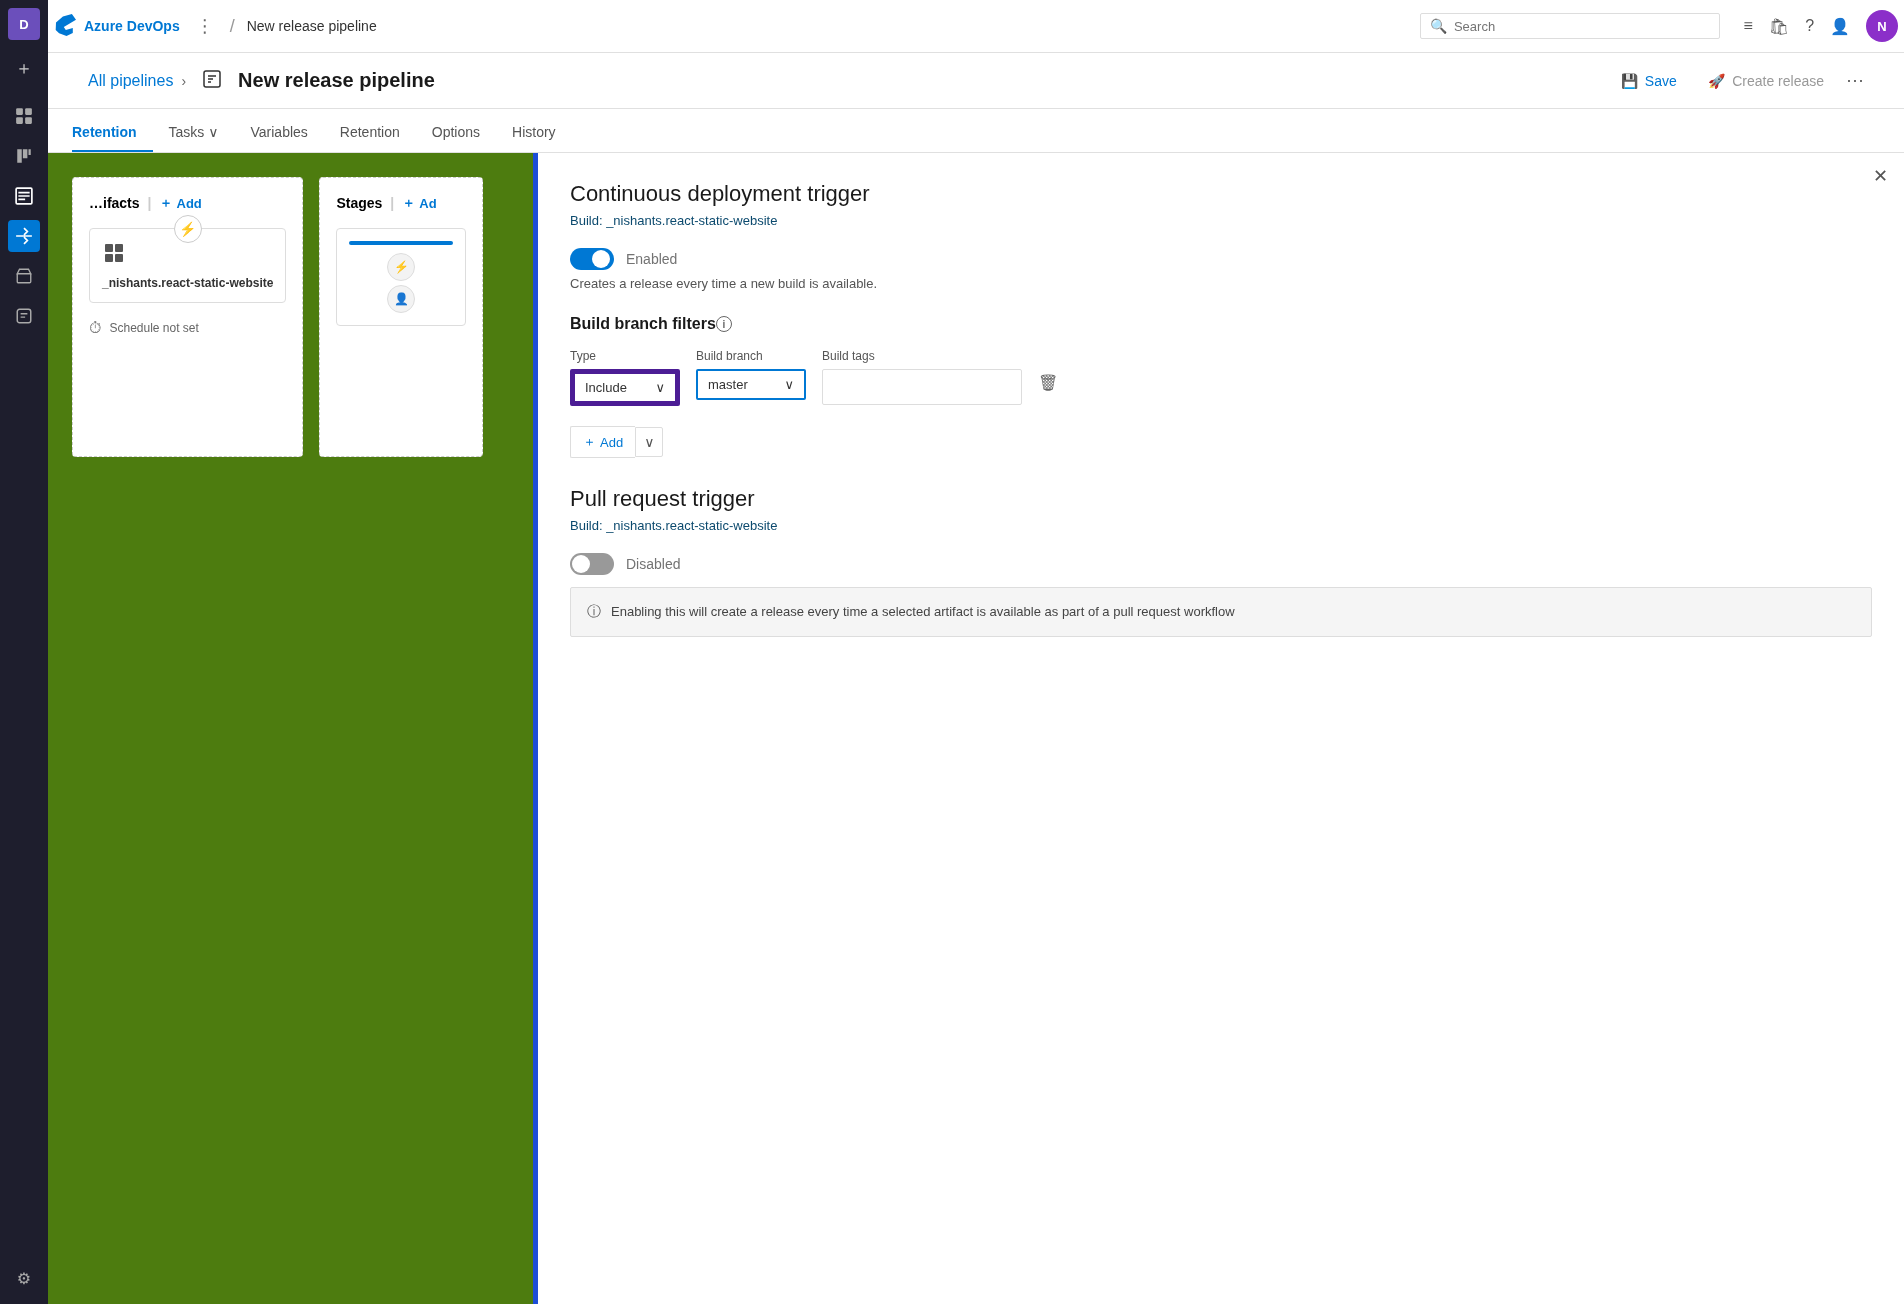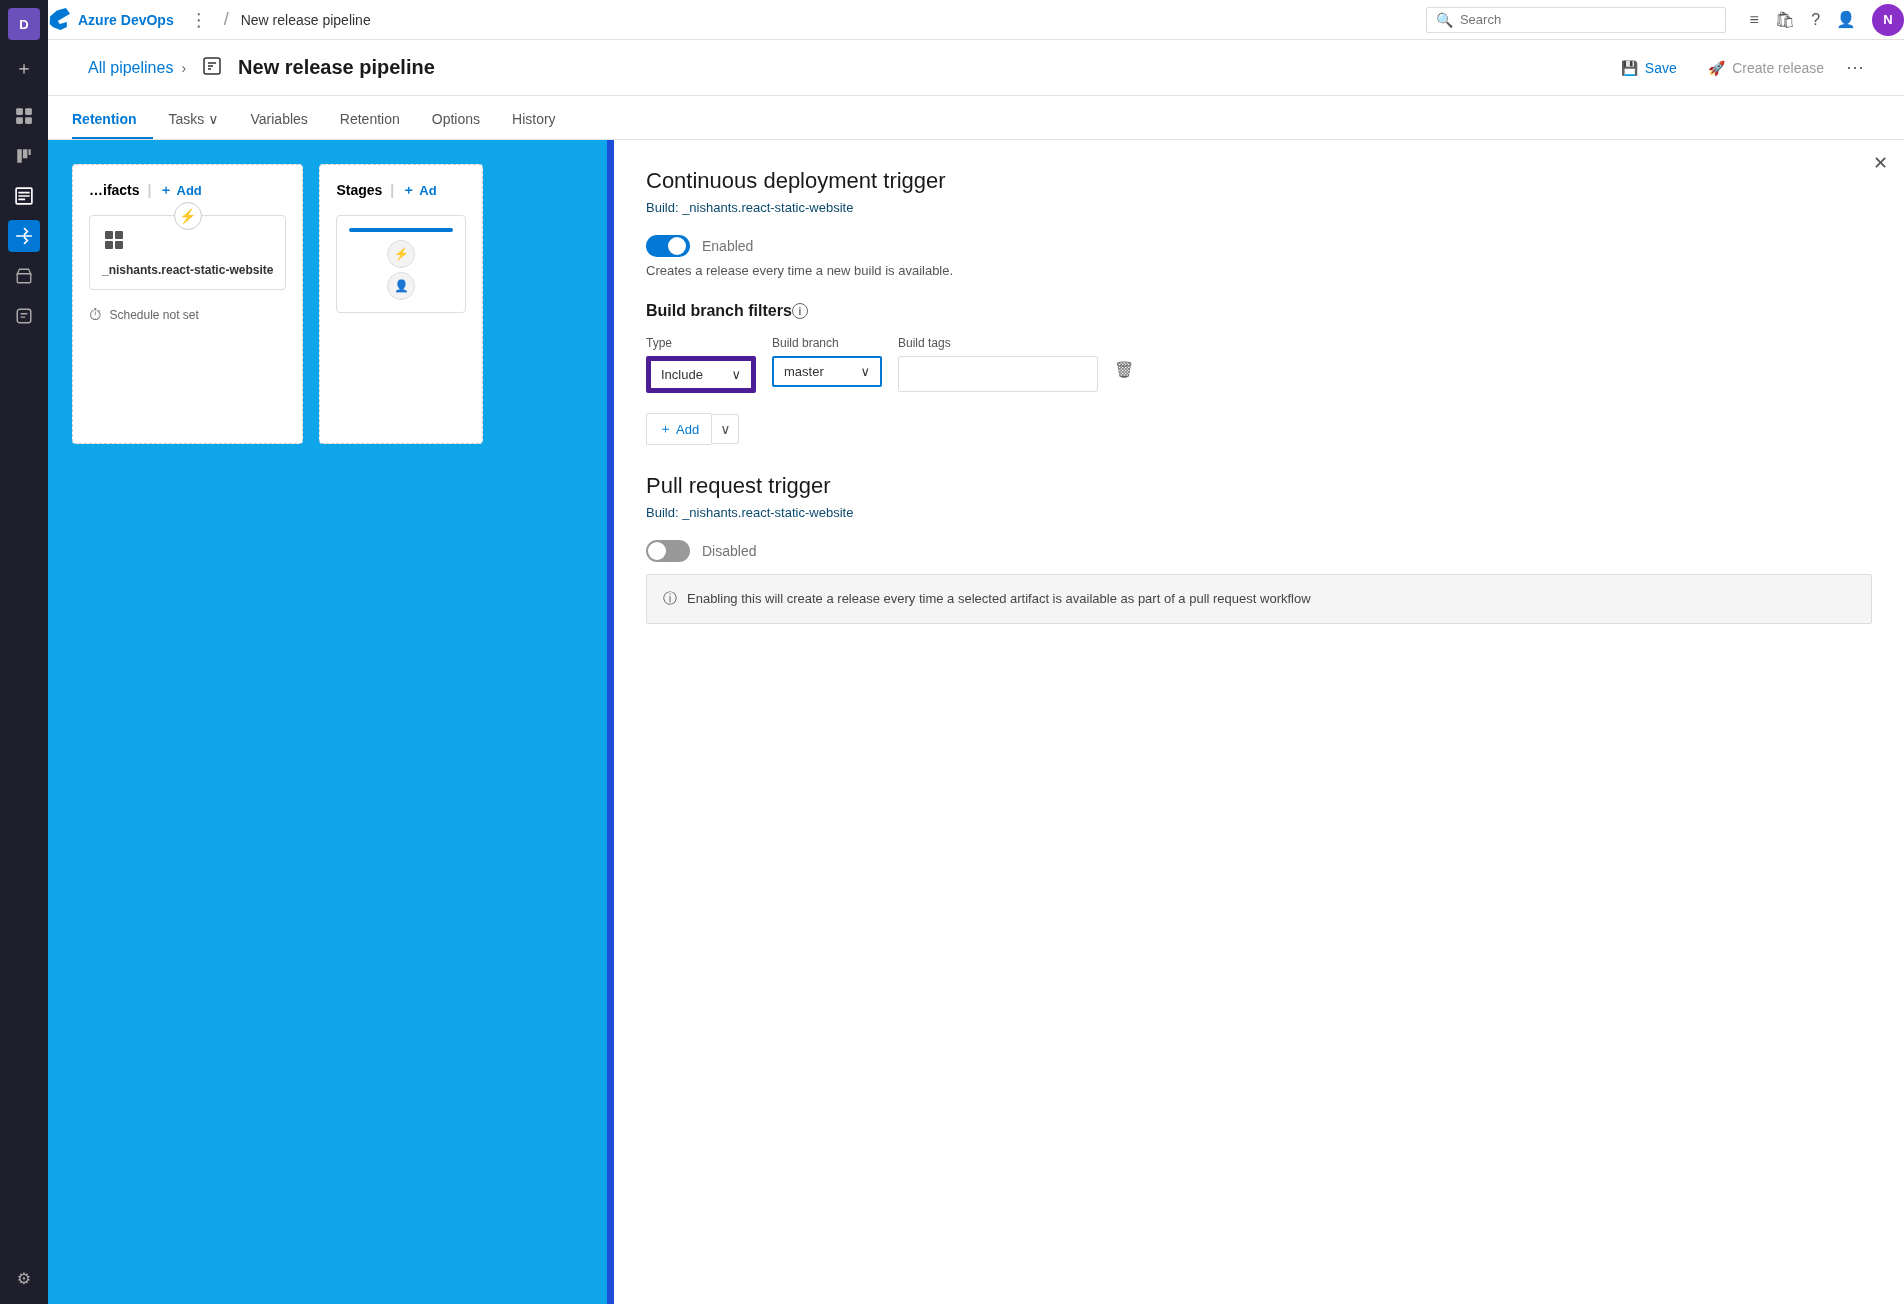--- a/index.html
+++ b/index.html
@@ -32,22 +32,22 @@
     .sidebar-icon.active { background: #0078d4; color: #fff; }
     .sidebar-icon svg { width: 18px; height: 18px; }
     .sidebar-spacer { flex: 1; }
     .sidebar-gear { color: #aaa; font-size: 16px; cursor: pointer; margin-bottom: 8px; }
 
     
     .main { flex: 1; display: flex; flex-direction: column; overflow: hidden; }
 
     
     .topbar {
-      height: 40px; background: #fff; border-bottom: 1px solid #e0e0e0;
-      display: flex; align-items: center; padding: 0 0; gap: 12px; flex-shrink: 0;
+      height: 53px; background: #fff; border-bottom: 1px solid #e0e0e0;
+      display: flex; align-items: center; padding: 0 6px; gap: 12px; flex-shrink: 0;
     }
     .topbar-logo { display: flex; align-items: center; gap: 6px; color: #0078d4; font-weight: 600; font-size: 14px; }
     .topbar-logo svg { width: 24px; height: 24px; }
     .topbar-dots { color: #666; font-size: 18px; cursor: pointer; padding: 0 4px; }
     .topbar-sep { color: #999; font-size: 18px; }
     .topbar-title { color: #333; font-size: 14px; }
     .topbar-search {
       margin-left: auto; display: flex; align-items: center;
       border: 1px solid #ddd; border-radius: 2px; padding: 4px 10px; gap: 6px;
       background: #fff; width: 300px;
@@ -95,22 +95,22 @@
       color: #555; border-bottom: 2px solid transparent; white-space: nowrap;
     }
     .tab:first-child { padding-left: 0; }
     .tab.active { color: #0078d4; border-bottom: 2px solid #0078d4; font-weight: 600; }
 
     
     .content { flex: 1; display: flex; overflow: hidden; position: relative; }
 
     
     .pipeline-canvas {
-      width: 566px; flex-shrink: 0; background: #0ea5e9;
-      border-right: 7px solid #1d4ed8; overflow: auto; padding: 24px;
+      width: 490px; flex-shrink: 0; background: #4d7c0f;
+      border-right: 5px solid #1d4ed8; overflow: auto; padding: 24px;
     }
     .pipeline-section {
       display: flex; gap: 16px;
     }
     .pipeline-col {
       border: 1px dashed #ccc; border-radius: 4px; padding: 16px;
       min-width: 160px; min-height: 280px; background: #fff;
     }
     .pipeline-col-header {
       font-size: 14px; font-weight: 600; display: flex; align-items: center; gap: 8px; margin-bottom: 16px;

